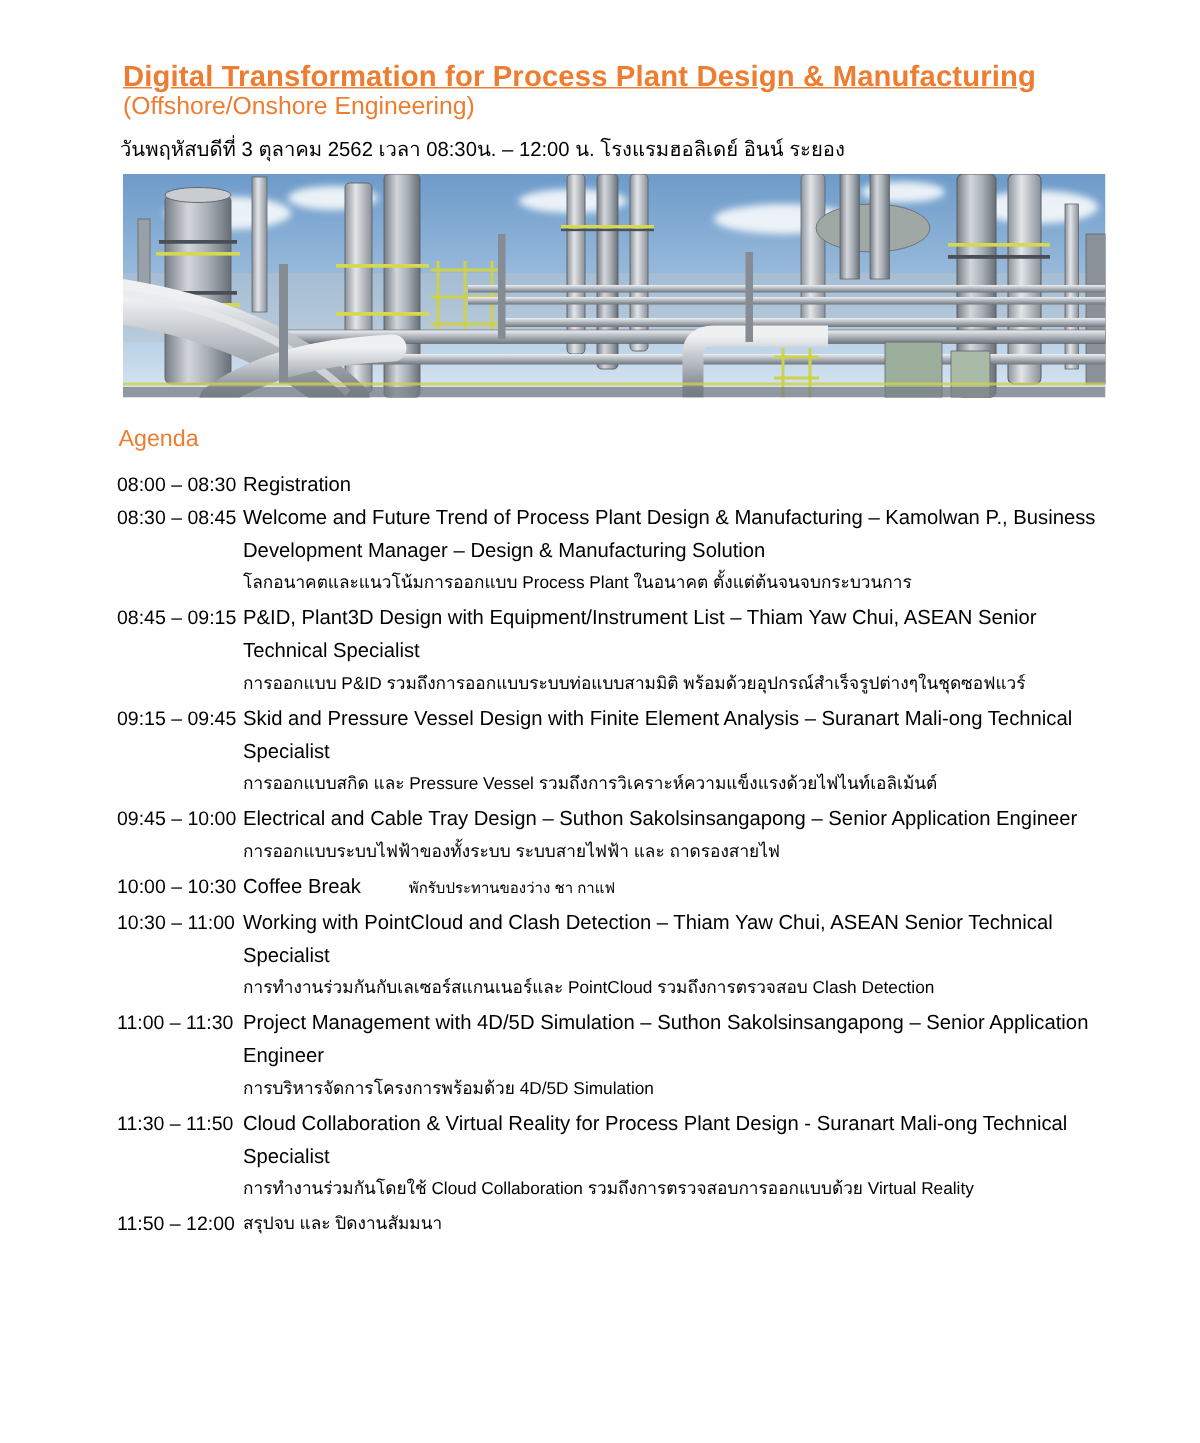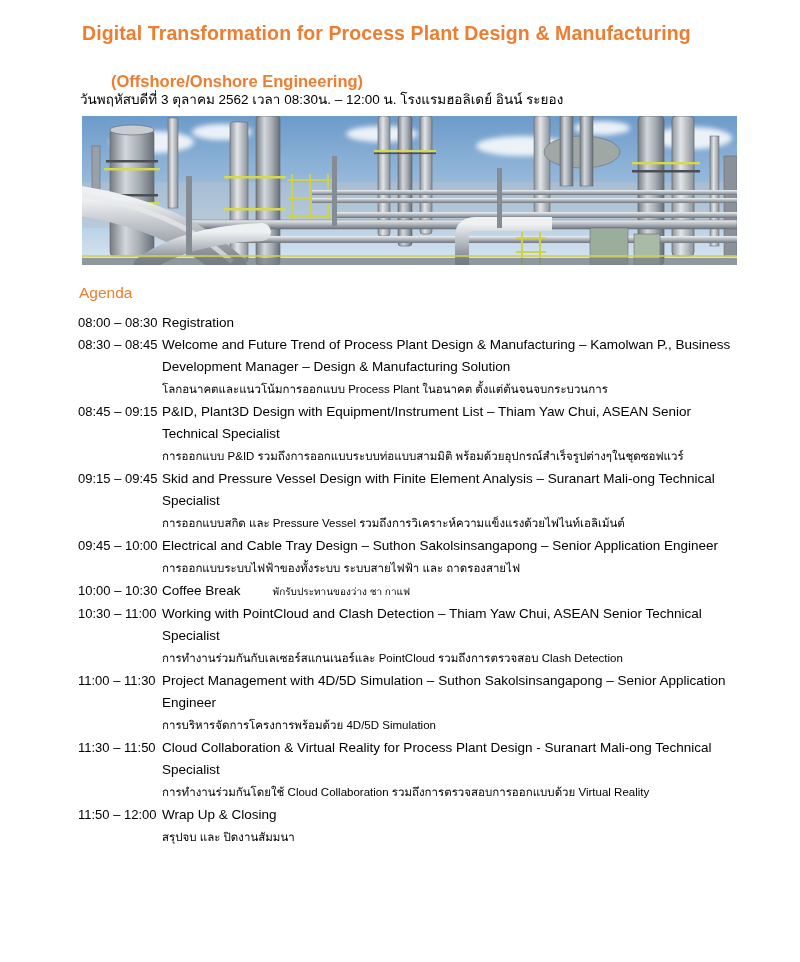--- a/index.html
+++ b/index.html
@@ -2,26 +2,26 @@
 <html><head>
 <meta charset="utf-8">
 <style>
   html,body{margin:0;padding:0;background:#ffffff;}
   .page{
     position:relative;width:800px;height:962px;margin:0 auto;
     background:#ffffff;font-family:"Liberation Sans",sans-serif;color:#000;
     overflow:hidden;
   }
   .title{
-    position:absolute;left:82px;top:22px;width:690px;
-    font-size:19.5px;font-weight:bold;color:#ED7D31;letter-spacing:.1px;
+    position:absolute;left:82px;top:40px;width:690px;
+    font-size:19.5px;font-weight:bold;color:#ED7D31;letter-spacing:.1px;text-decoration:underline;
   }
   .subtitle{
-    position:absolute;left:82px;top:72px;width:690px;
-    font-size:16.5px;font-weight:bold;color:#ED7D31;margin-left:29px;
+    position:absolute;left:82px;top:62px;width:690px;
+    font-size:16.5px;font-weight:normal;color:#ED7D31;
   }
   .dateline{
     position:absolute;left:80px;top:88px;width:700px;
     font-size:13.5px;font-weight:normal;color:#000;
   }
   .photo{
     position:absolute;left:82px;top:116px;width:655px;height:149px;display:block;
   }
   .agenda-heading{
     position:absolute;left:79px;top:284px;
@@ -236,20 +236,19 @@
       <div class="agenda-time">11:30 – 11:50</div>
       <div class="agenda-content">
         <div class="agenda-title-line"><span>Cloud Collaboration &amp; Virtual Reality for Process Plant Design - Suranart Mali-ong Technical Specialist</span></div>
         <div class="thai-desc">การทำงานร่วมกันโดยใช้ Cloud Collaboration รวมถึงการตรวจสอบการออกแบบด้วย Virtual Reality</div>
       </div>
     </div>
 
     <div class="agenda-row">
       <div class="agenda-time">11:50 – 12:00</div>
       <div class="agenda-content">
-        <div class="agenda-title-line"><span>Wrap Up &amp; Closing</span></div>
         <div class="thai-desc">สรุปจบ และ ปิดงานสัมมนา</div>
       </div>
     </div>
   </div>
 
 
 </div>
 
 </body></html>

